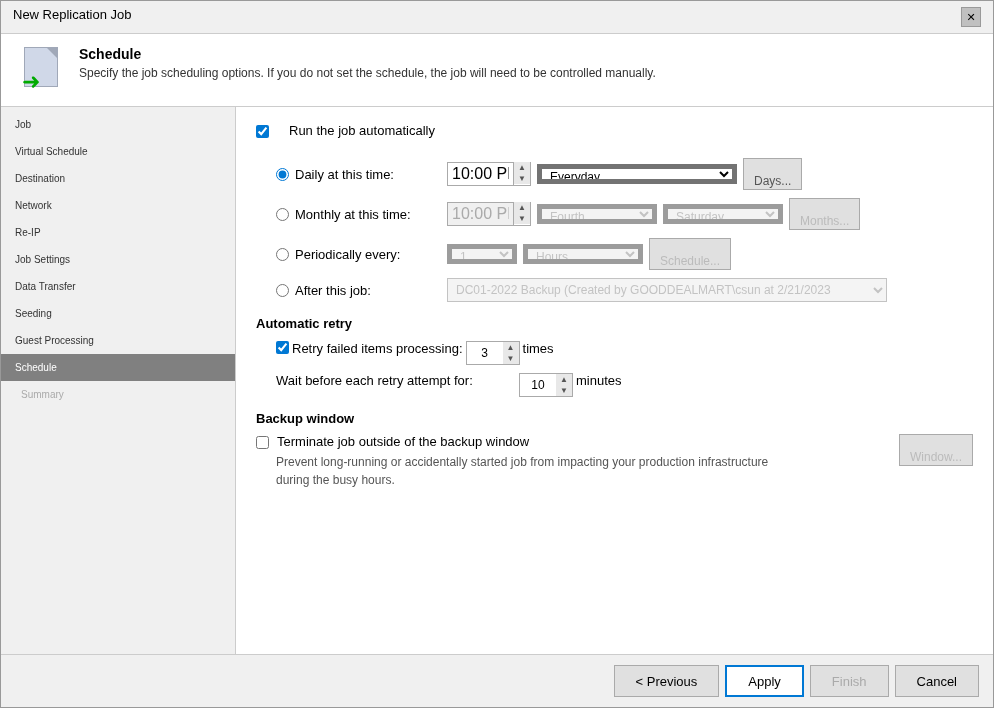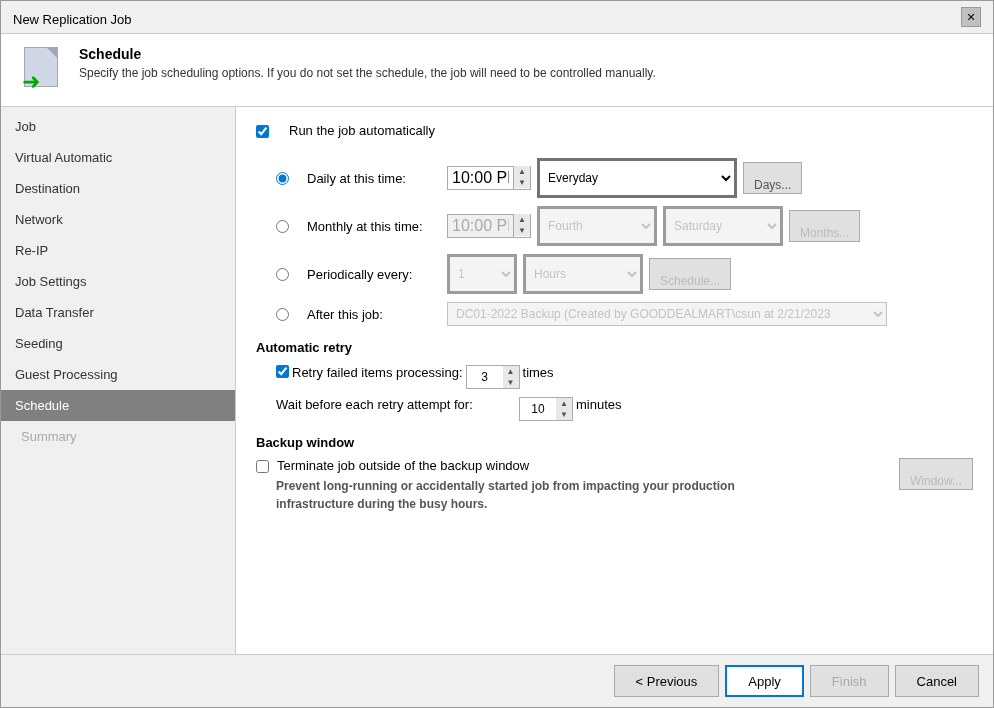--- a/index.html
+++ b/index.html
@@ -19,21 +19,21 @@
       border: 1px solid #999;
       box-shadow: 2px 2px 8px rgba(0,0,0,0.4);
       display: flex;
       flex-direction: column;
     }
     .title-bar {
       background: #f0f0f0;
       border-bottom: 1px solid #ccc;
       padding: 6px 12px;
       display: flex;
-      align-items: flex-end;
+      align-items: flex-start;
       justify-content: space-between;
     }
     .title-bar-text {
       font-size: 13px;
       color: #000;
     }
     .close-btn {
       width: 20px;
       height: 20px;
       background: #c0c0c0;
@@ -77,21 +77,21 @@
     }
     .sidebar {
       width: 235px;
       background: #f0f0f0;
       border-right: 1px solid #ccc;
       padding: 4px 0;
     }
     .sidebar-item {
       padding: 8px 14px;
       cursor: pointer;
-      font-size: 13px;
+      font-size: 10px;
       color: #333;
     }
     .sidebar-item.active {
       background: #808080;
       color: #fff;
     }
     .sidebar-item.disabled {
       color: #aaa;
       padding-left: 20px;
     }
@@ -114,21 +114,21 @@
       display: flex;
       align-items: center;
       gap: 6px;
       margin-bottom: 8px;
     }
     .radio-label {
       width: 165px;
       font-size: 13px;
       display: flex;
       align-items: center;
-      gap: 18px;
+      gap: 6px;
     }
     .time-input {
       display: flex;
       align-items: center;
       border: 1px solid #aaa;
       background: #fff;
       height: 24px;
     }
     .time-input input {
       border: none;
@@ -151,22 +151,22 @@
       border: none;
       cursor: pointer;
       display: flex;
       align-items: center;
       justify-content: center;
       font-size: 8px;
       color: #555;
       line-height: 1;
     }
     .combo-select {
-      height: 40px;
-      border: 3px solid #737373;
+      height: 20px;
+      border: 5px solid #737373;
       background: #fff;
       font-size: 12px;
       padding: 0 4px;
       outline: none;
       cursor: pointer;
     }
     .combo-select.wide { width: 200px; }
     .combo-select.medium { width: 120px; }
     .combo-select.small { width: 70px; }
     .side-btn {
@@ -239,21 +239,20 @@
     }
     .backup-text-block {
       flex: 1;
     }
     .backup-text-block p {
       font-size: 12px;
       color: #555;
       margin-top: 4px;
       max-width: 520px;
       line-height: 1.5;
-      font-weight: bold;
     }
     .footer {
       background: #f0f0f0;
       border-top: 1px solid #ccc;
       padding: 10px 14px;
       display: flex;
       justify-content: flex-end;
       gap: 6px;
       align-items: center;
     }
@@ -341,21 +340,21 @@
     <div class="header-text">
       <h2>Schedule</h2>
       <p>Specify the job scheduling options. If you do not set the schedule, the job will need to be controlled manually.</p>
     </div>
   </div>
 
   <div class="content-area">
 
     <div class="sidebar">
       <div class="sidebar-item"><span>Job</span></div>
-      <div class="sidebar-item"><span>Virtual Automatic</span></div>
+      <div class="sidebar-item"><span>Virtual Schedule</span></div>
       <div class="sidebar-item"><span>Destination</span></div>
       <div class="sidebar-item"><span>Network</span></div>
       <div class="sidebar-item"><span>Re-IP</span></div>
       <div class="sidebar-item"><span>Job Settings</span></div>
       <div class="sidebar-item"><span>Data Transfer</span></div>
       <div class="sidebar-item"><span>Seeding</span></div>
       <div class="sidebar-item"><span>Guest Processing</span></div>
       <div class="sidebar-item active"><span>Schedule</span></div>
       <div class="sidebar-item disabled"><span>Summary</span></div>
     </div>

